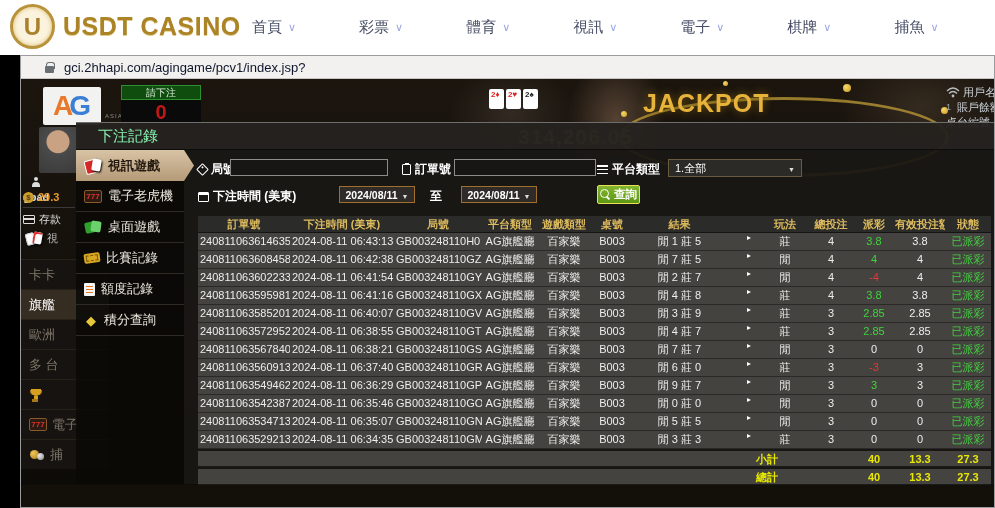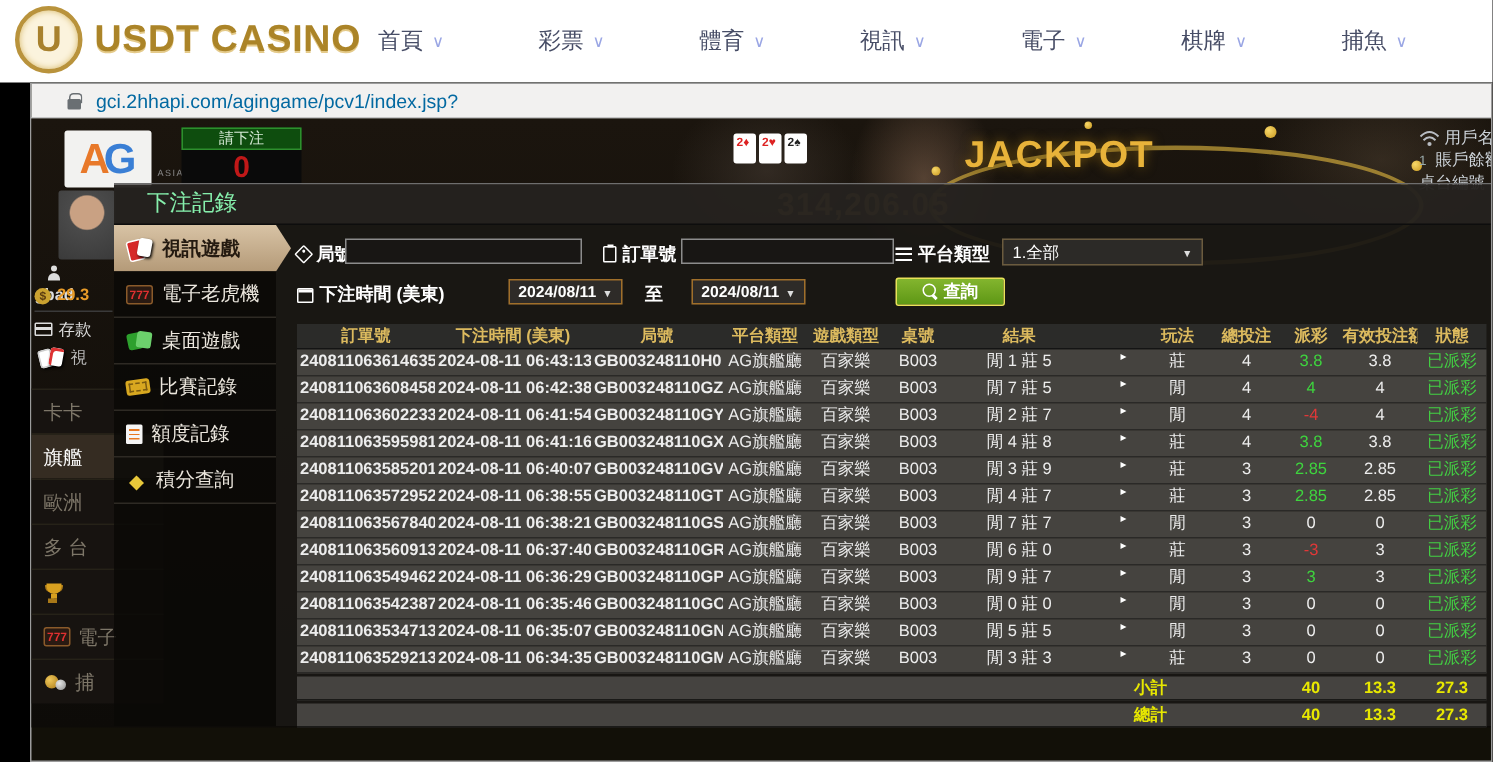--- a/index.html
+++ b/index.html
@@ -21,21 +21,21 @@
 
   
   .chrome-window { position:absolute; left:20px; top:55px; width:975px; height:453px;
     border:1px solid #9c9c9c; background:#121008; }
   .titlebar { height:22px; background:#e9e8e6; display:flex; align-items:center;
     padding-left:6px; gap:6px; font-size:12px; color:#3a3a3a; }
   .favicon-ag { position:relative; width:13px; height:13px; flex:0 0 13px; }
   .favicon-ag::before { content:""; position:absolute; left:0; top:0; width:8px; height:8px; background:#e23c30; }
   .favicon-ag::after { content:""; position:absolute; right:0; bottom:0; width:8px; height:8px; background:#2a56c6; }
   .urlbar { height:23px; background:#f2f1f0; border-bottom:1px solid #c6c6c6;
-    display:flex; align-items:center; padding-left:24px; gap:10px; font-size:13px; color:#0369a1; }
+    display:flex; align-items:center; padding-left:24px; gap:10px; font-size:13px; color:#0f172a; }
   .icon-lock { position:relative; width:9px; height:11px; flex:0 0 9px; }
   .icon-lock::before { content:""; position:absolute; left:1px; top:0; width:7px; height:6px;
     border:1.5px solid #6a6f73; border-bottom:none; border-radius:3px 3px 0 0; }
   .icon-lock::after { content:""; position:absolute; left:0; top:4px; width:9px; height:7px;
     background:#6a6f73; border-radius:1px; }
 
   
   .game { position:relative; width:100%; height:406px; overflow:hidden;
     background:
       radial-gradient(ellipse 70px 90px at 595px 40px, rgba(195,150,120,.35), transparent 70%),
@@ -149,21 +149,21 @@
     font-weight:bold; font-size:12px; white-space:nowrap; }
   .f-input { position:absolute; height:17px; background:#181614; border:1px solid #8c8c8c;
     color:#fff; font-size:11px; padding:0 3px; }
   .f-select { position:absolute; height:18px; background:#2c2a27; border:1px solid #6b5b3e;
     color:#fff; font-size:11px; display:flex; align-items:center; justify-content:space-between;
     padding:0 6px; cursor:pointer; }
   .dd-arrow::after { content:"▼"; font-size:7px; color:#ddd; }
   .f-date { position:absolute; height:17px; background:#2e2b28; border:1px solid #a06f2a;
     color:#fff; font-weight:bold; font-size:10.5px; display:flex; align-items:center;
     justify-content:center; gap:4px; cursor:pointer; }
-  .f-btn { position:absolute; height:19px; padding:0 17px; display:flex; align-items:center; gap:3px;
+  .f-btn { position:absolute; height:19px; padding:0 2px; display:flex; align-items:center; gap:3px;
     background:linear-gradient(#83b52e,#5e9715); border:1px solid #e9e259; border-radius:2px;
     color:#fff; font-weight:bold; font-size:11.5px; cursor:pointer; }
   .icon-tag { position:relative; width:9px; height:9px; flex:0 0 9px; border:1.5px solid #fff;
     border-radius:1px; transform:rotate(45deg); }
   .icon-tag::after { content:""; position:absolute; left:1px; top:1px; width:2px; height:2px;
     border-radius:50%; background:#fff; }
   .icon-clipboard { position:relative; width:9px; height:11px; flex:0 0 9px; border:1px solid #fff;
     border-radius:1px; }
   .icon-clipboard::after { content:""; position:absolute; left:1.5px; top:-2px; width:4px; height:2px; background:#fff; }
   .icon-list { width:11px; height:9px; flex:0 0 11px;
@@ -179,21 +179,21 @@
 
   
   .btable { position:absolute; left:14px; top:66px; width:793px; }
   .tgrid { display:grid; grid-template-columns:92px 104px 88px 56px 52px 44px 91px 36px 48px 44px 42px 50px 46px; }
   .thead { height:17px; background:#2b2b29; border-bottom:1px solid #141414; }
   .thead > div { color:#dcba5e; font-weight:bold; font-size:11px; line-height:16px; text-align:center;
     overflow:hidden; white-space:nowrap; }
   .trow { height:18px; background:#45433f; border-bottom:1px solid #2a2927; }
   .trow > div { color:#ededed; font-size:11px; line-height:17px; text-align:center;
     overflow:hidden; white-space:nowrap; }
-  .trow > div:nth-child(-n+3) { text-align:left; padding-left:2px;font-weight:bold; }
+  .trow > div:nth-child(-n+3) { text-align:left; padding-left:2px; }
   .play-icon { position:relative; width:11px; height:11px; margin:3px auto 0; border-radius:50%;
     background:#dd1111; cursor:pointer; }
   .play-icon::after { content:""; position:absolute; left:4px; top:3px; border-left:4px solid #fff;
     border-top:2.5px solid transparent; border-bottom:2.5px solid transparent; }
   .pos { color:#3ed43e !important; }
   .neg { color:#e03838 !important; }
   .status-cell { color:#43cf43 !important; }
   .sum-row { height:16px; background:#454340; margin-top:2px; border-bottom:1px solid #1a1a18; }
   .sum-row > div { color:#e8e800; font-weight:bold; font-size:11px; line-height:16px; text-align:center;
     white-space:nowrap; }

